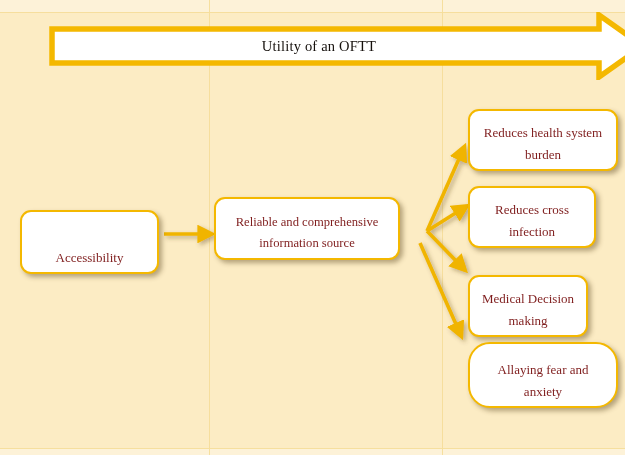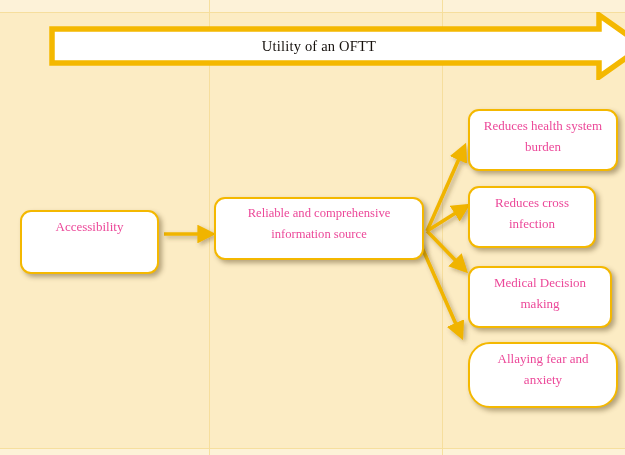--- a/index.html
+++ b/index.html
@@ -86,36 +86,36 @@
   }
 
   
   .node {
     position: absolute;
     box-sizing: border-box;
     background: #ffffff;
     border: 2.6px solid #f4b800;
     border-radius: 11px;
     display: flex;
-    align-items: flex-start;
+    align-items: flex-end;
     justify-content: center;
     text-align: center;
-    color: #ec4899;
+    color: #7f1d1d;
     font-size: 13px;
     line-height: 1.65;
     padding: 4px 9px;
     box-shadow: 3px 3px 5px rgba(80, 60, 20, 0.42);
   }
   .node .node-text { display: block; width: 100%; }
 
   #node-accessibility { left: 20px;  top: 210px; width: 139px; height: 64px; }
-  #node-reliable      { left: 214px; top: 197px; width: 210px; height: 63px; font-size: 12.6px; }
+  #node-reliable      { left: 214px; top: 197px; width: 186px; height: 63px; font-size: 12.6px; }
   #node-burden        { left: 468px; top: 109px; width: 150px; height: 62px; }
   #node-crossinf      { left: 468px; top: 186px; width: 128px; height: 62px; }
-  #node-decision      { left: 468px; top: 266px; width: 144px; height: 62px; }
+  #node-decision      { left: 468px; top: 275px; width: 120px; height: 62px; }
   #node-anxiety       { left: 468px; top: 342px; width: 150px; height: 66px; border-radius: 22px; }
 </style>
 </head>
 <body>
 
 <div id="canvas">
 
   <div class="band-top"></div>
   <div class="band-bottom"></div>
   <div class="grid-line-h" style="top:12px"></div>

